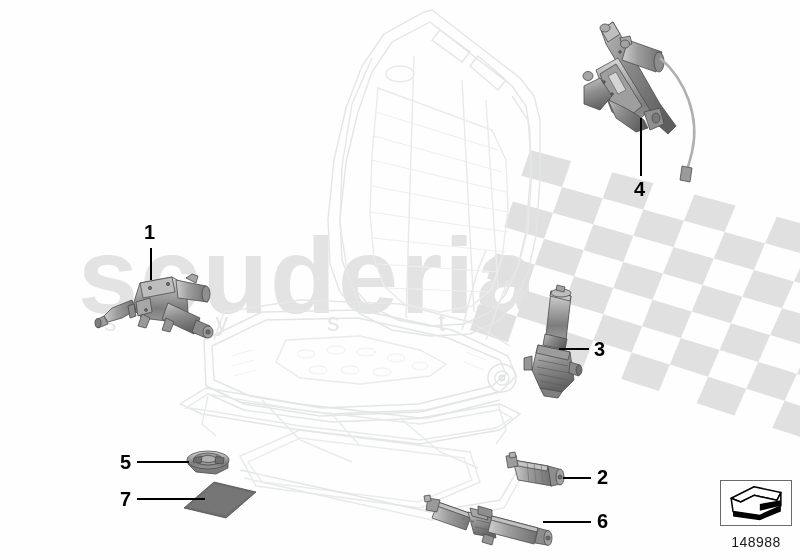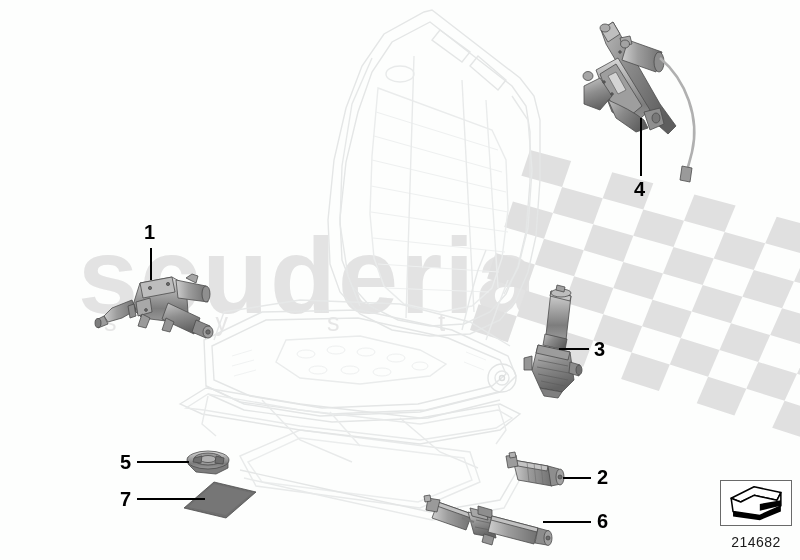--- a/index.html
+++ b/index.html
@@ -463,15 +463,15 @@
   <div class="callout" style="left:120px; top:489px;">7</div>
 
   <div class="idbox">
     <svg viewBox="0 0 72 46" width="100%" height="100%">
       <path d="M10 18 L34 6 L62 12 L58 20 L34 15 L20 22 Z" fill="#ffffff" stroke="#000000" stroke-width="1.6" stroke-linejoin="round"></path>
       <path d="M20 22 L34 15 L58 20 L62 12 L62 26 L40 36 L12 32 L10 18 Z" fill="#ffffff" stroke="#000000" stroke-width="1.6" stroke-linejoin="round"></path>
       <path d="M12 32 L40 36 L62 26 L62 32 L40 41 L12 37 Z" fill="#000000"></path>
       <path d="M40 24 L62 20 L62 26 L40 31 Z" fill="#000000"></path>
     </svg>
   </div>
-  <div class="idnum">214682</div>
+  <div class="idnum">148988</div>
 
 </div>
 
 </body></html>

